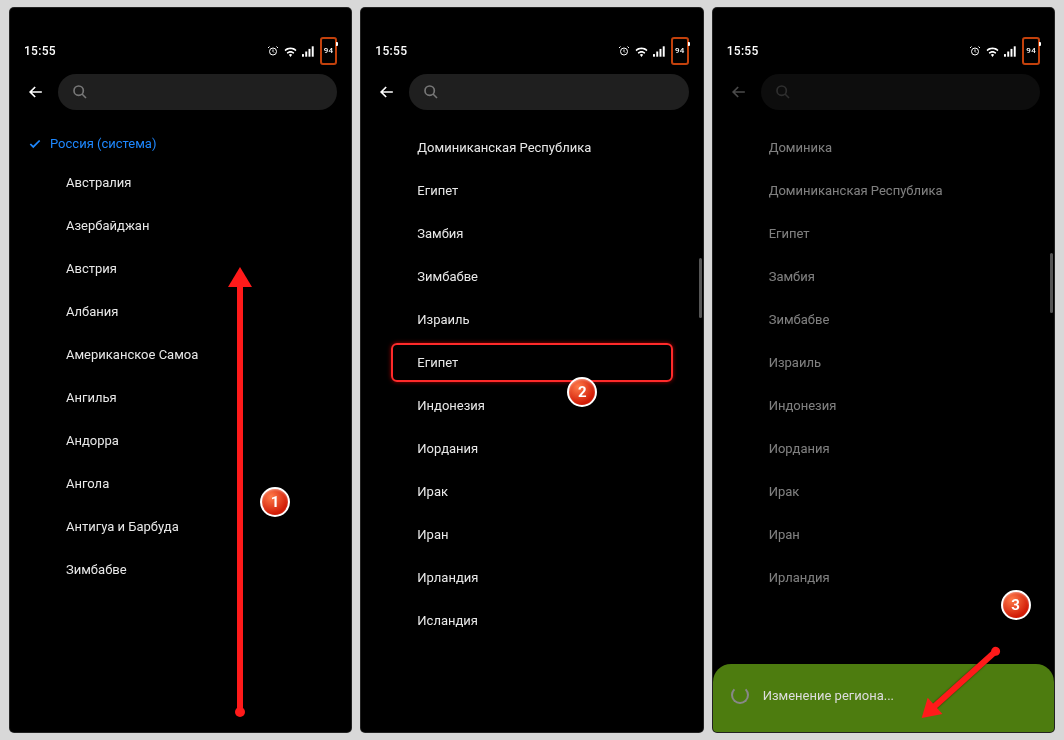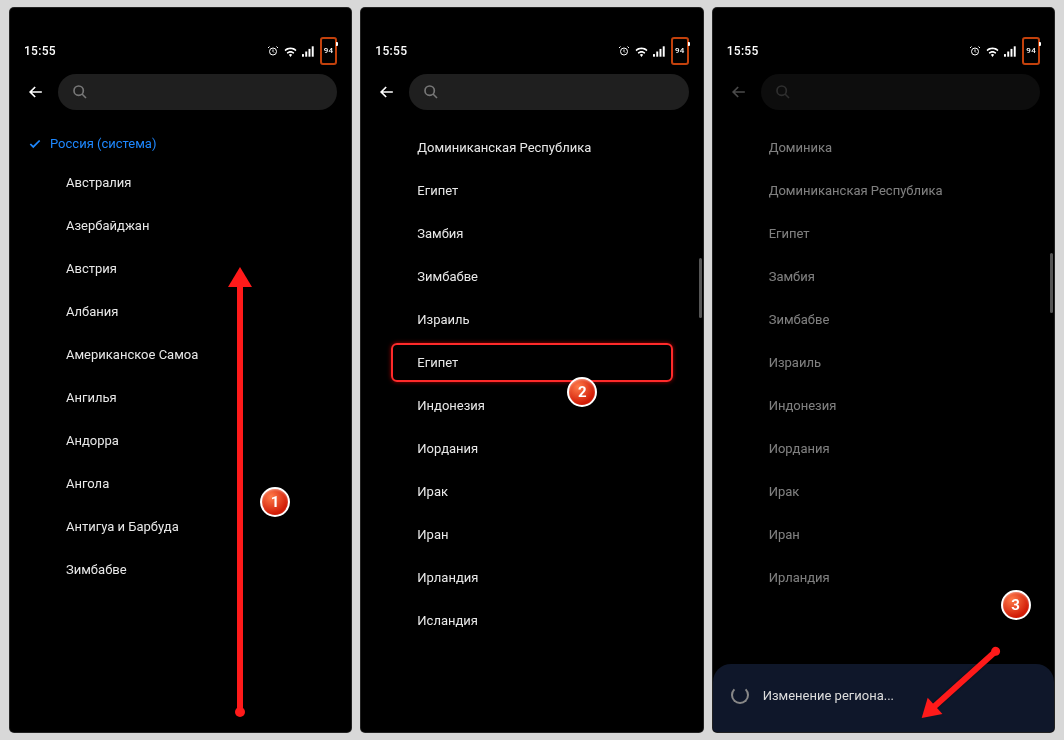--- a/index.html
+++ b/index.html
@@ -128,21 +128,21 @@
     bottom: 2px;
     border: 2px solid #ff2a2a;
     border-radius: 6px;
     box-shadow: 0 0 4px rgba(255,0,0,0.6);
     pointer-events: none;
   }
   
   .toast {
     position: absolute;
     left: 0; right: 0; bottom: 0;
-    background: #0f172a;
+    background: #4d7c0f;
     color: #ddd;
     font-size: 13px;
     padding: 22px 18px 28px 18px;
     display: flex;
     align-items: center;
     gap: 14px;
     border-radius: 18px 18px 0 0;
   }
   .spinner {
     width: 18px; height: 18px;

